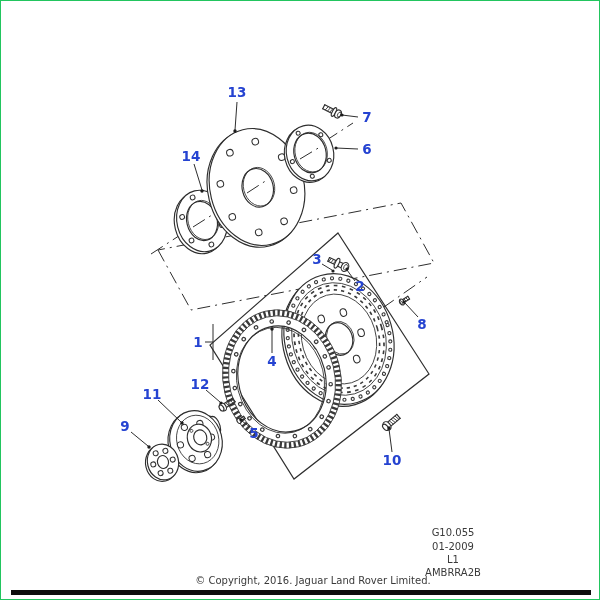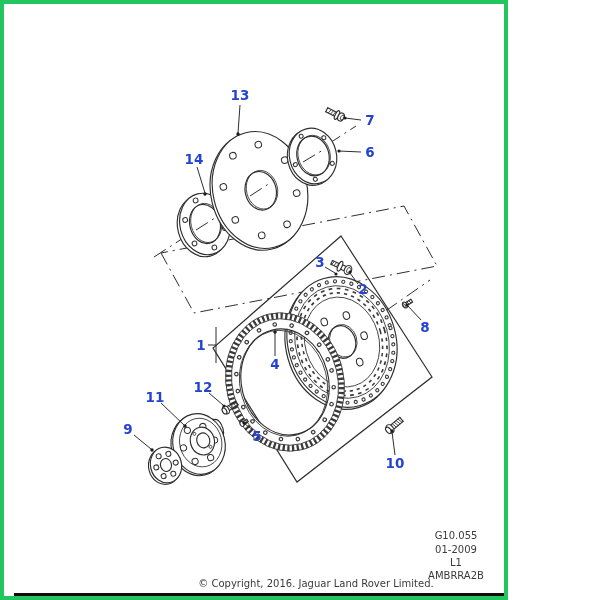--- a/index.html
+++ b/index.html
@@ -1,17 +1,17 @@
 <!DOCTYPE html>
 <html style="--callout: #2543d1; --footer: #3a3a3a;"><head>
 <meta charset="utf-8">
 <style>
   html,body{margin:0;padding:0;background:#fff;}
-  #stage{position:relative;width:508px;height:600px;background:#ffffff;
-         border:4px solid #22c55e;box-sizing:border-box;overflow:hidden;
+  #stage{position:relative;width:600px;height:600px;background:#ffffff;
+         border:1px solid #22c55e;box-sizing:border-box;overflow:hidden;
          font-family:"DejaVu Sans","Liberation Sans",sans-serif;}
   svg{display:block}
   .ln{fill:none;stroke:#2e2e2e;stroke-width:1.15;stroke-linecap:round;stroke-linejoin:round;}
   .fw{fill:#ffffff;stroke:#2e2e2e;stroke-width:1.15;}
   .thin{fill:none;stroke:#2e2e2e;stroke-width:0.8;}
   .hole{fill:#ffffff;stroke:#2e2e2e;stroke-width:1;}
   .axis{fill:none;stroke:#2e2e2e;stroke-width:1;stroke-dasharray:14 5 2 5;}
   .dashedbox{fill:none;stroke:#2e2e2e;stroke-width:1;stroke-dasharray:13 5 2 5;}
   .solidbox{fill:none;stroke:#2e2e2e;stroke-width:1.2;}
   .teeth{fill:none;stroke:#3a3a3a;stroke-width:6;stroke-dasharray:2.3 2.4;}

